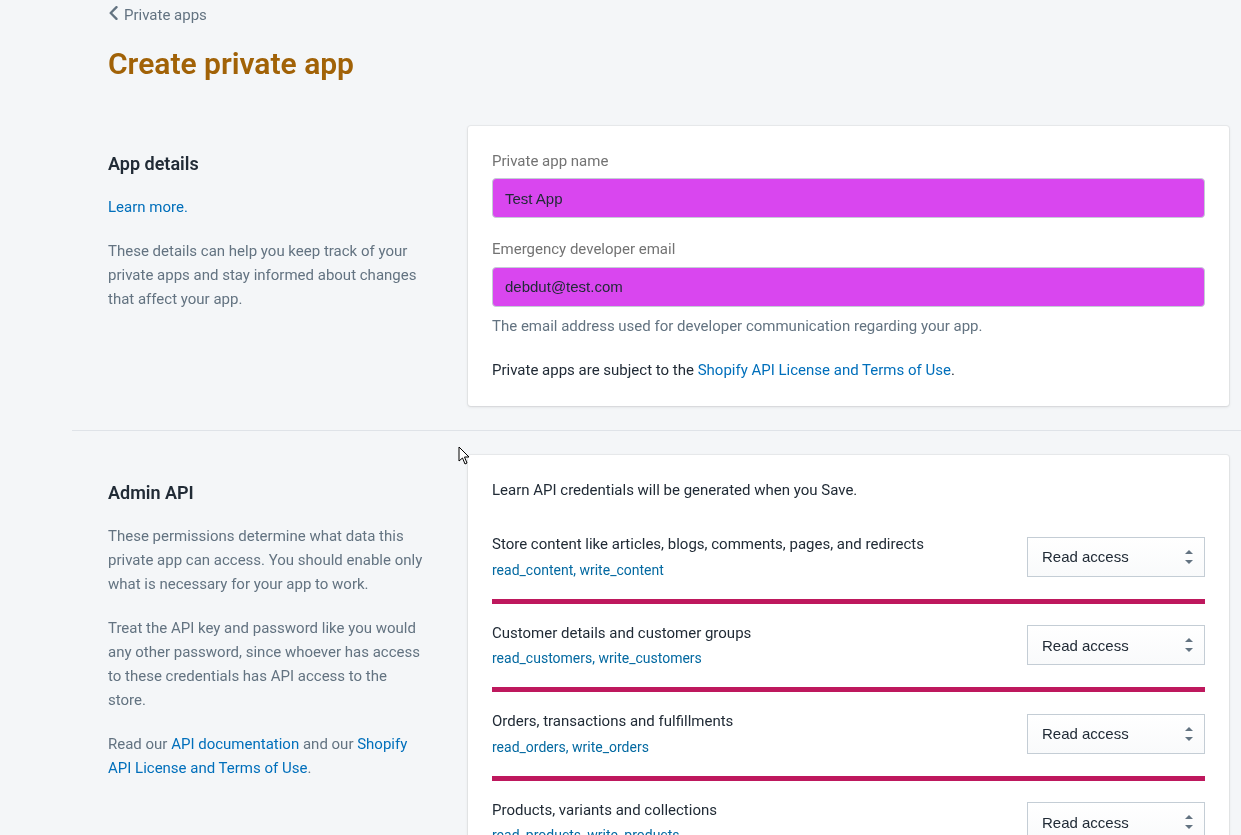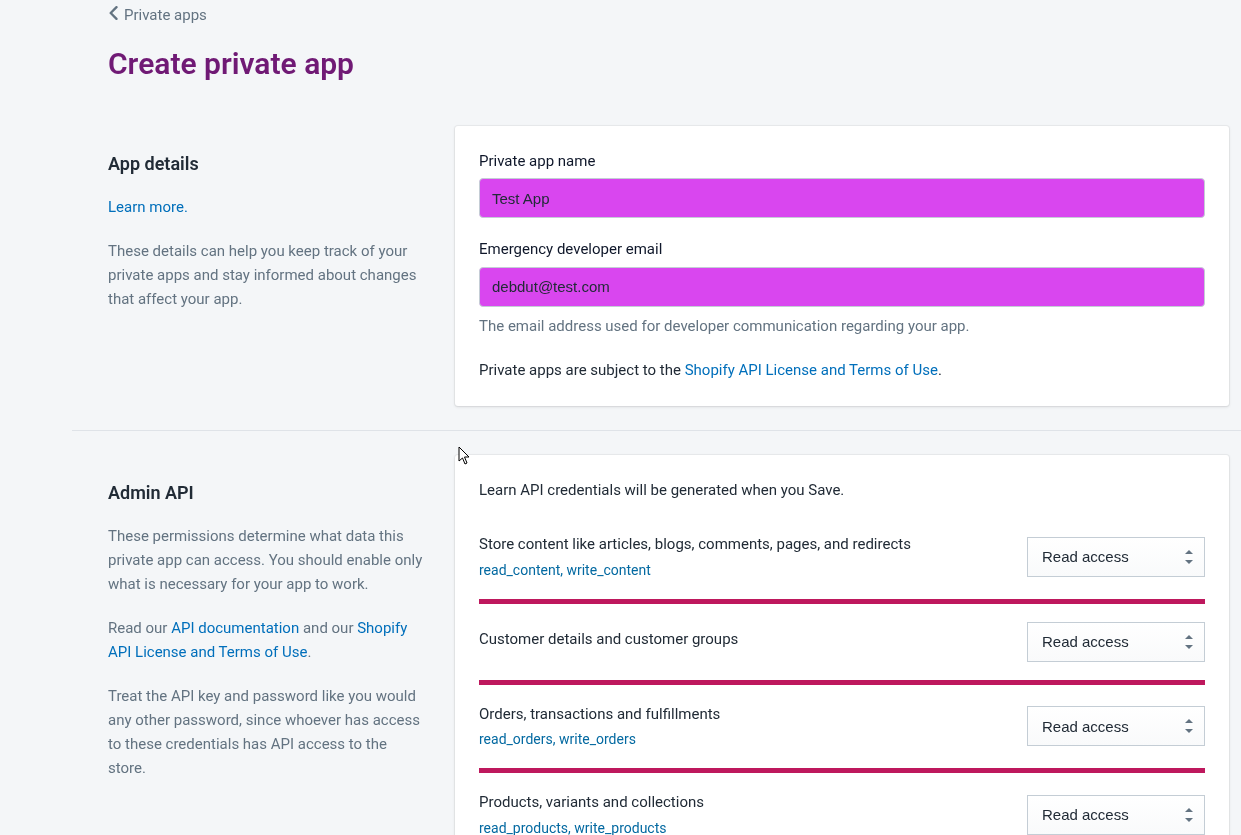--- a/index.html
+++ b/index.html
@@ -20,26 +20,26 @@
     align-items: flex-start;
     gap: 6px;
     color: #637381;
     font-size: 15px;
     padding: 4px 0 8px 108px;
   }
   .breadcrumb svg { width: 10px; height: 14px; fill: #637381; }
   .page-title {
     font-size: 30px;
     font-weight: 600;
-    color: #701a75;
+    color: #a16207;
     padding: 6px 0 40px 108px;
   }
   .section {
     display: flex;
-    gap: 7px;
+    gap: 20px;
     padding: 0 0 0 108px;
   }
   .section + .section-divider {
     border: none;
     border-top: 1px solid #dfe3e8;
     margin: 24px 0 0 72px;
   }
   .section.second { padding-top: 24px; }
   .side {
     width: 340px;
@@ -65,21 +65,21 @@
     border-radius: 3px;
     box-shadow: 0 0 0 1px rgba(63,63,68,0.05), 0 1px 3px rgba(63,63,68,0.15);
     flex: 1;
     margin-right: 12px;
     padding: 24px 24px;
   }
   .field { margin-bottom: 20px; }
   .field-label {
     display: block;
     font-size: 15px;
-    color: #0f172a;
+    color: #737373;
     margin-bottom: 6px;
   }
   .text-input {
     width: 100%;
     height: 40px;
     border: 1px solid #c4cdd5;
     border-radius: 4px;
     padding: 0 12px;
     font-size: 15px;
     color: #212b36;
@@ -195,39 +195,40 @@
       </div>
     </div>
   </div>
 
   <hr class="section-divider">
 
   <div class="section second">
     <div class="side">
       <h2>Admin API</h2>
       <p>These permissions determine what data this private app can access. You should enable only what is necessary for your app to work.</p>
+      <p>Treat the API key and password like you would any other password, since whoever has access to these credentials has API access to the store.</p>
       <p>
         <span>Read our </span><a href="#">API documentation</a><span> and our </span><a href="#">Shopify API License and Terms of Use</a><span>.</span>
       </p>
-      <p>Treat the API key and password like you would any other password, since whoever has access to these credentials has API access to the store.</p>
     </div>
 
     <div class="card">
       <div class="api-intro">Learn API credentials will be generated when you Save.</div>
       <div id="perm-list">
           <div class="perm-row">
             <div class="perm-text">
               <div class="perm-title">Store content like articles, blogs, comments, pages, and redirects</div>
               <div class="perm-scopes">read_content, write_content</div>
             </div>
             <div class="select-wrap"><select class="select-el"><option>Read access</option></select><span class="select-arrows"></span></div>
           </div>
           <div class="perm-row">
             <div class="perm-text">
               <div class="perm-title">Customer details and customer groups</div>
+              <div class="perm-scopes">read_customers, write_customers</div>
             </div>
             <div class="select-wrap"><select class="select-el"><option>Read access</option></select><span class="select-arrows"></span></div>
           </div>
           <div class="perm-row">
             <div class="perm-text">
               <div class="perm-title">Orders, transactions and fulfillments</div>
               <div class="perm-scopes">read_orders, write_orders</div>
             </div>
             <div class="select-wrap"><select class="select-el"><option>Read access</option></select><span class="select-arrows"></span></div>
           </div>

